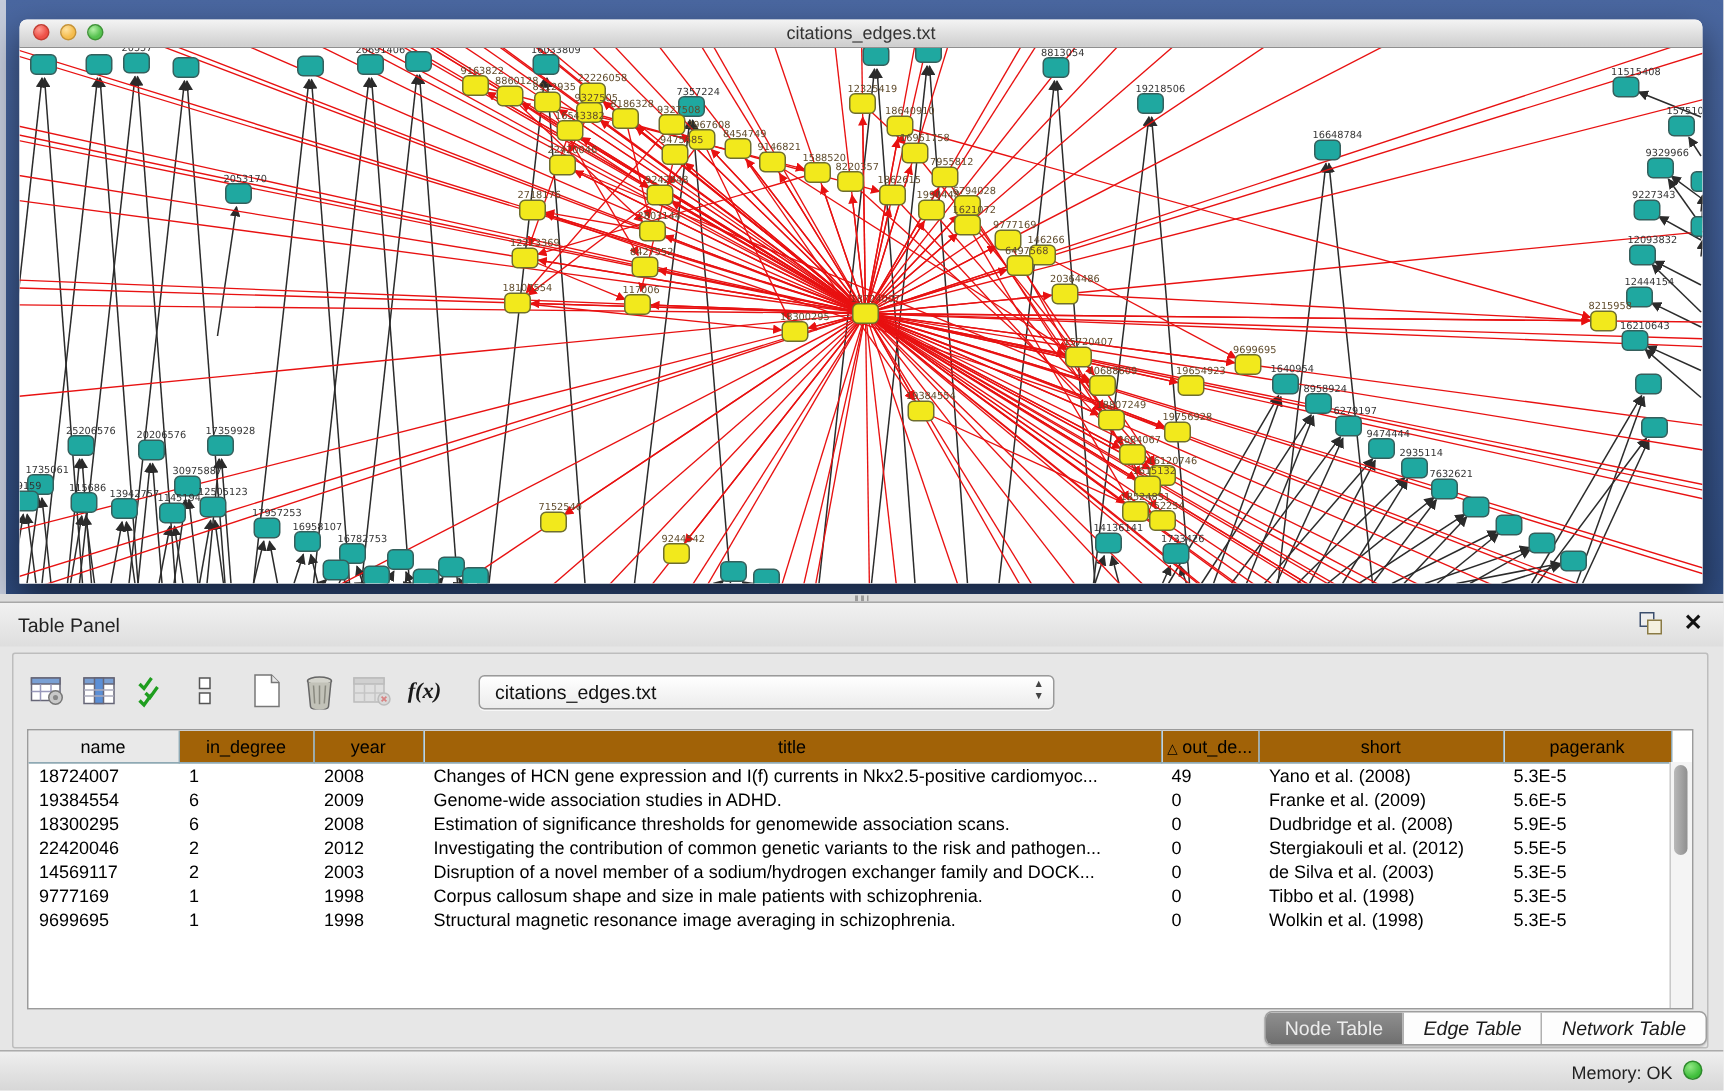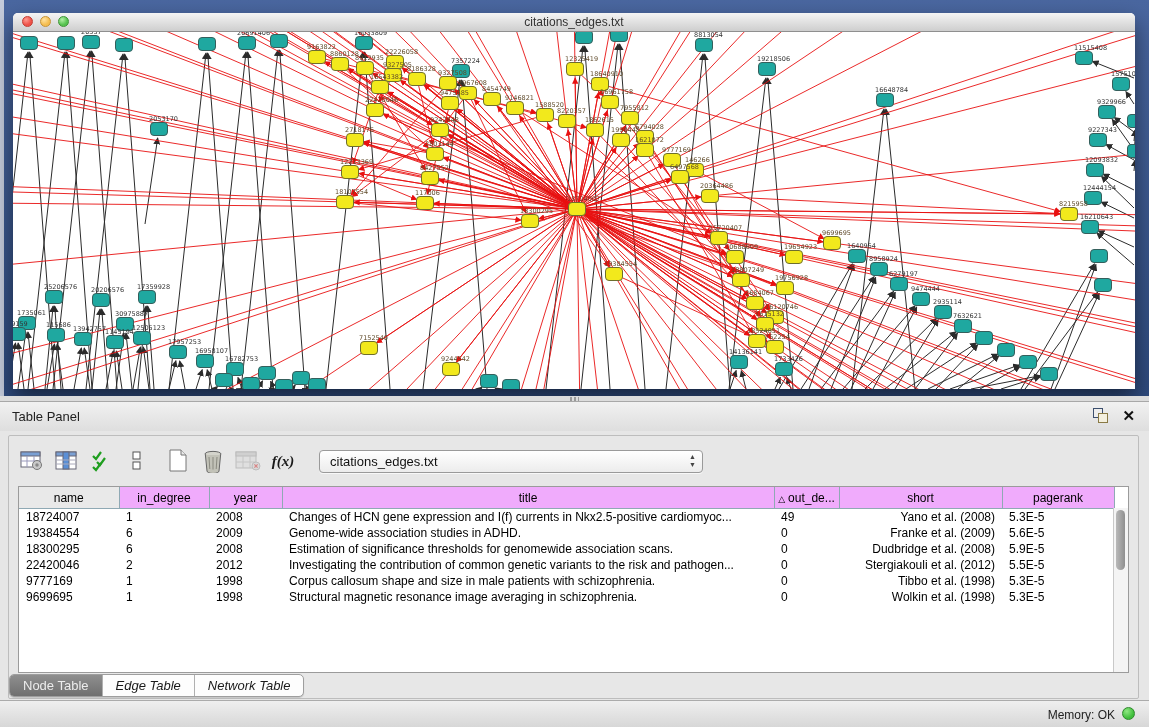--- a/index.html
+++ b/index.html
@@ -52,32 +52,32 @@
   .fx{font-family:"Liberation Serif",serif;font-style:italic;font-size:15px;font-weight:bold;color:#1a1a1a;white-space:nowrap;}
   .tselect{position:relative;margin-left:14px;width:382px;height:21px;border:1px solid #9a9a9a;border-radius:4px;
            background:linear-gradient(#ffffff,#ececec);box-shadow:0 1px 0 rgba(255,255,255,.7);}
   .tselect .val{position:absolute;left:10px;top:3px;font-size:13px;color:#111;}
   .tselect .stepper{position:absolute;right:6px;top:2px;font-size:7px;color:#444;line-height:8px;text-align:center;}
 
   
   .tablewrap{position:absolute;left:9px;top:50px;width:1111px;height:187px;
            border:1px solid #9b9b9b;background:#fff;overflow:hidden;box-sizing:border-box;}
   table.grid{border-collapse:collapse;table-layout:fixed;width:1095px;font-size:12px;color:#000;}
-  table.grid th{height:21px;background:#f0abfc;border:1px solid #8fa9b4;border-top:none;
+  table.grid th{height:21px;background:#a16207;border:1px solid #8fa9b4;border-top:none;
            font-weight:normal;font-size:12px;padding:0;overflow:hidden;white-space:nowrap;}
   table.grid th:first-child{background:#e9e9e9;border-left:none;}
   table.grid th .sortmark{font-size:9px;margin-right:3px;}
   table.grid td{height:16px;padding:0 7px;white-space:nowrap;overflow:hidden;border:none;}
-  table.grid td:nth-child(6){text-align:right;}
+  table.grid td:nth-child(6){text-align:left;}
   .vscroll{position:absolute;right:0;top:21px;width:14px;height:164px;background:#f4f4f4;border-left:1px solid #c9c9c9;}
   .vthumb{position:absolute;left:2px;top:2px;width:9px;height:60px;border-radius:5px;
            background:linear-gradient(90deg,#b9b9b9,#8f8f8f);}
 
   
-  .tabsrow{position:absolute;left:0;top:238px;width:100%;display:flex;justify-content:flex-start;}
+  .tabsrow{position:absolute;left:0;top:238px;width:100%;display:flex;justify-content:flex-end;}
   .seg{display:flex;height:21px;border:1px solid #9e9e9e;border-radius:5px;overflow:hidden;
            background:#fdfdfd;box-shadow:0 1px 1px rgba(0,0,0,.15);}
   .seg .tab{padding:0 13px;line-height:21px;font-size:13px;color:#1a1a1a;background:transparent;border:0;}
   .seg .tab + .tab{border-left:1px solid #b0b0b0;font-style:italic;}
   .seg .tab.active{background:linear-gradient(#8f8f8f,#6f6f6f);color:#ececec;}
 
   
   .statusbar{position:absolute;left:0;top:700px;width:1149px;height:27px;
            background:linear-gradient(#efefef,#d7d7d7);border-top:1px solid #ababab;box-sizing:border-box;text-decoration:underline;}
   .statusbar .mem{position:absolute;right:34px;top:7px;font-size:12px;color:#222;}
@@ -706,20 +706,29 @@
             <tr>
               <td>22420046</td>
               <td>2</td>
               <td>2012</td>
               <td>Investigating the contribution of common genetic variants to the risk and pathogen...</td>
               <td>0</td>
               <td>Stergiakouli et al. (2012)</td>
               <td>5.5E-5</td>
             </tr>
             <tr>
+              <td>14569117</td>
+              <td>2</td>
+              <td>2003</td>
+              <td>Disruption of a novel member of a sodium/hydrogen exchanger family and DOCK...</td>
+              <td>0</td>
+              <td>de Silva et al. (2003)</td>
+              <td>5.3E-5</td>
+            </tr>
+            <tr>
               <td>9777169</td>
               <td>1</td>
               <td>1998</td>
               <td>Corpus callosum shape and size in male patients with schizophrenia.</td>
               <td>0</td>
               <td>Tibbo et al. (1998)</td>
               <td>5.3E-5</td>
             </tr>
             <tr>
               <td>9699695</td>

